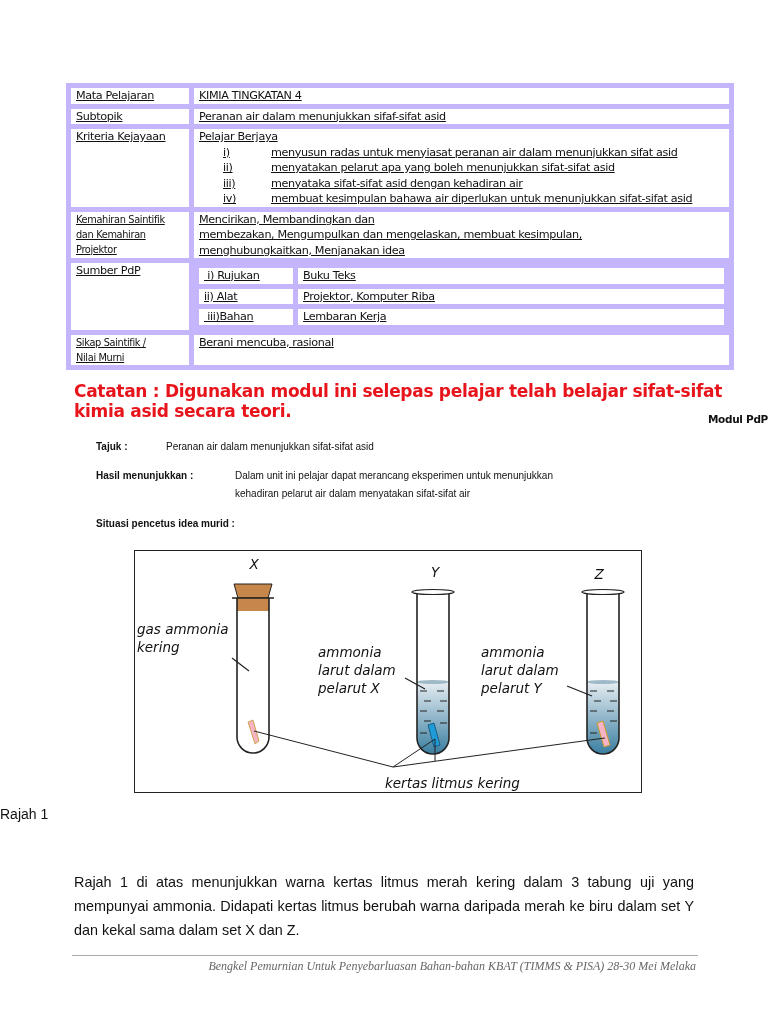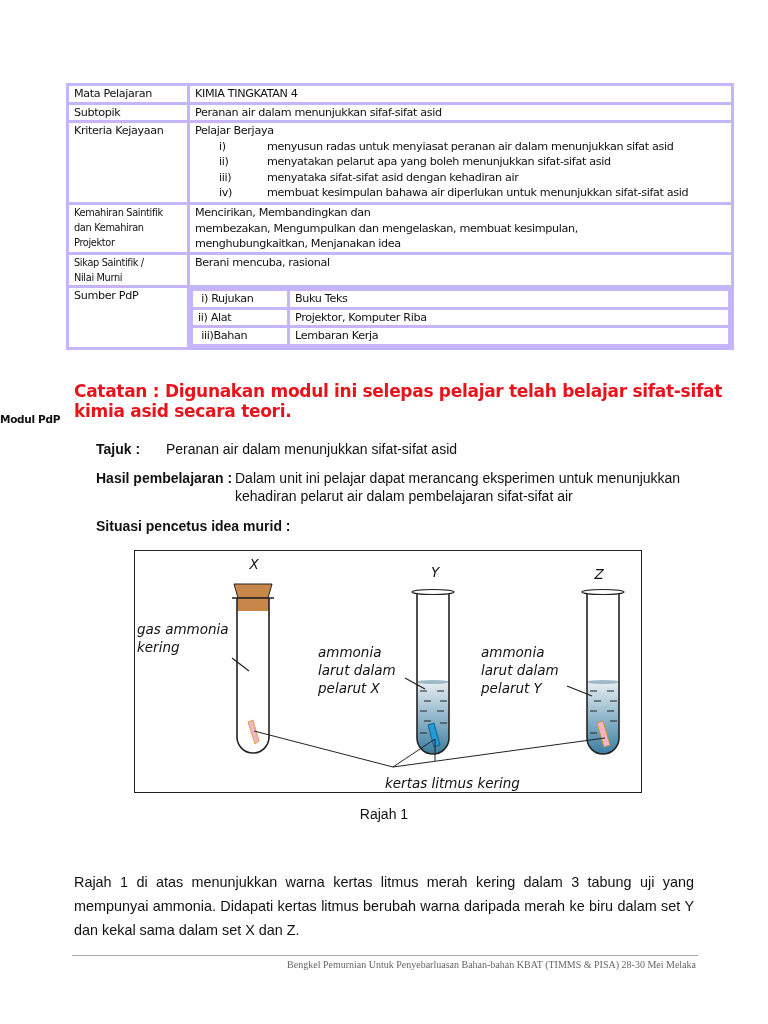--- a/index.html
+++ b/index.html
@@ -1,51 +1,51 @@
 <!DOCTYPE html>
 <html><head>
 <meta charset="utf-8">
 <style>
   html, body { margin: 0; padding: 0; background: #ffffff; }
   body { width: 768px; height: 1024px; position: relative; overflow: hidden; color: #111; }
   .abs { position: absolute; }
 
   
   #info-table { position: absolute; left: 66px; top: 83px; width: 668px; border-collapse: collapse; font-family: "DejaVu Sans", sans-serif; font-size: 11.2px; letter-spacing: -0.35px; }
-  #info-table td { border: 3px solid #c4b5fd; padding: 0 5px; vertical-align: top; line-height: 15.5px; }
+  #info-table td { border: 5px solid #c4b5fd; padding: 0 5px; vertical-align: top; line-height: 15.5px; text-decoration: underline; }
   #info-table td.c1 { width: 108px; }
   #info-table .small { font-size: 9.8px; line-height: 15px; }
   .crit-line { display: flex; }
   .crit-num { width: 48px; padding-left: 24px; }
   .sub-table { border-collapse: collapse; width: calc(100% + 10px); margin: 0 -5px; }
   .sub-table td { border: 1px solid #222; }
   .sub-table tr:first-child td { border-top: none; }
   .sub-table tr:last-child td { border-bottom: none; }
   .sub-table td:first-child { border-left: none; width: 84px; }
   .sub-table td:last-child { border-right: none; }
 
   #catatan { left: 74px; top: 381px; color: #e8141c; font-family: "DejaVu Sans", sans-serif; font-weight: bold; font-size: 17px; letter-spacing: -0.3px; }
-  #modul-title { left: 0; width: 768px; top: 413px; text-align: left; font-family: "DejaVu Sans", sans-serif; font-weight: bold; font-size: 10.5px; letter-spacing: -0.3px; }
-
-  .body-text { font-family: "Liberation Sans", sans-serif; font-size: 14px; color: #111; }
+  #modul-title { left: 0; width: 768px; top: 413px; text-align: right; font-family: "DejaVu Sans", sans-serif; font-weight: bold; font-size: 10.5px; letter-spacing: -0.3px; }
+
+  .body-text { font-family: "Liberation Sans", sans-serif; font-size: 10px; color: #111; }
   #tajuk-label { left: 96px; top: 441px; font-weight: bold; }
   #tajuk-value { left: 166px; top: 441px; }
   #hasil-label { left: 96px; top: 470px; font-weight: bold; }
   #hasil-line1 { left: 235px; top: 470px; }
   #hasil-line2 { left: 235px; top: 488px; }
   #situasi { left: 96px; top: 518px; font-weight: bold; }
 
   #diagram { position: absolute; left: 134px; top: 550px; width: 508px; height: 243px; border: 1px solid #222; box-sizing: border-box; background: #fff; }
   #diagram svg { position: absolute; left: 0; top: 0; }
 
-  #rajah-caption { left: 0; width: 768px; top: 806px; text-align: center; font-family: "Liberation Sans", sans-serif; font-size: 14px; }
+  #rajah-caption { left: 0; width: 768px; top: 806px; font-family: "Liberation Sans", sans-serif; font-size: 14px; }
   #paragraph { left: 74px; top: 839px; width: 620px; font-family: "Liberation Sans", sans-serif; font-size: 14.4px; line-height: 24px; text-align: justify; text-align-last: left; margin-top: 31px; }
 
   #footer-line { left: 72px; top: 955px; width: 626px; height: 1px; background: #aaa; }
-  #footer-text { right: 72px; top: 959px; font-family: "Liberation Serif", serif; font-size: 10px; color: #666; }
+  #footer-text { right: 72px; top: 959px; font-family: "Liberation Serif", serif; font-style: italic; font-size: 12px; color: #666; }
 
   .diag-label { font-family: "DejaVu Sans", sans-serif; font-style: italic; font-size: 13.5px; fill: #111; }
 </style>
 </head>
 <body>
 
 <table id="info-table">
   <tbody>
       <tr style="height:17px">
     <td class="c1">Mata Pelajaran</td>
@@ -81,27 +81,20 @@
     <td class="c1 small">
       <div>Kemahiran Saintifik</div>
       <div>dan Kemahiran</div>
       <div>Projektor</div>
     </td>
     <td>
       <div>Mencirikan, Membandingkan dan</div>
       <div>membezakan, Mengumpulkan dan mengelaskan, membuat kesimpulan,</div>
       <div>menghubungkaitkan, Menjanakan idea</div>
     </td>
-  </tr>
-  <tr style="height:31px">
-    <td class="c1 small">
-      <div>Sikap Saintifik /</div>
-      <div>Nilai Murni</div>
-    </td>
-    <td>Berani mencuba, rasional</td>
   </tr>
   <tr style="height:50px">
     <td class="c1">Sumber PdP</td>
     <td style="padding:0">
       <table class="sub-table" style="margin:0;width:100%">
         <tbody>
               <tr style="height:16px">
           <td style="padding:0 5px;white-space:pre"> i) Rujukan</td>
           <td style="padding:0 5px">Buku Teks</td>
         </tr>
@@ -110,31 +103,38 @@
           <td style="padding:0 5px">Projektor, Komputer Riba</td>
         </tr>
         <tr style="height:16px">
           <td style="padding:0 5px;white-space:pre"> iii)Bahan</td>
           <td style="padding:0 5px">Lembaran Kerja</td>
         </tr>
       </tbody>
           </table>
     </td>
   </tr>
+  <tr style="height:31px">
+    <td class="c1 small">
+      <div>Sikap Saintifik /</div>
+      <div>Nilai Murni</div>
+    </td>
+    <td>Berani mencuba, rasional</td>
+  </tr>
 </tbody>
   </table>
 
 <div id="catatan" class="abs">Catatan : Digunakan modul ini selepas pelajar telah belajar sifat-sifat kimia asid secara teori.</div>
 <div id="modul-title" class="abs">Modul PdP</div>
 
 <div id="tajuk-label" class="abs body-text">Tajuk :</div>
 <div id="tajuk-value" class="abs body-text">Peranan air dalam menunjukkan sifat-sifat asid</div>
-<div id="hasil-label" class="abs body-text">Hasil pembelajaran :</div>
+<div id="hasil-label" class="abs body-text">Hasil menunjukkan :</div>
 <div id="hasil-line1" class="abs body-text">Dalam unit ini pelajar dapat merancang eksperimen untuk menunjukkan</div>
-<div id="hasil-line2" class="abs body-text">kehadiran pelarut air dalam pembelajaran sifat-sifat air</div>
+<div id="hasil-line2" class="abs body-text">kehadiran pelarut air dalam menyatakan sifat-sifat air</div>
 <div id="situasi" class="abs body-text">Situasi pencetus idea murid :</div>
 
 <div id="diagram">
   <svg width="508" height="243" viewBox="0 0 508 243">
     <defs>
       <linearGradient id="liquidGrad" x1="0" y1="0" x2="0" y2="1">
         <stop offset="0" id="lg-top" stop-color="#e6edf2"></stop>
         <stop offset="1" id="lg-bot" stop-color="#3a7ea0"></stop>
       </linearGradient>
     </defs>

